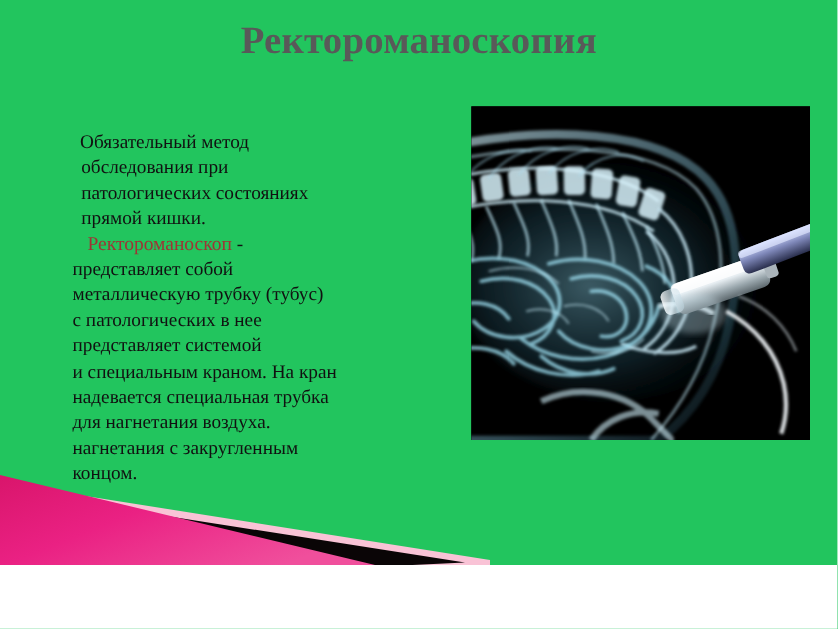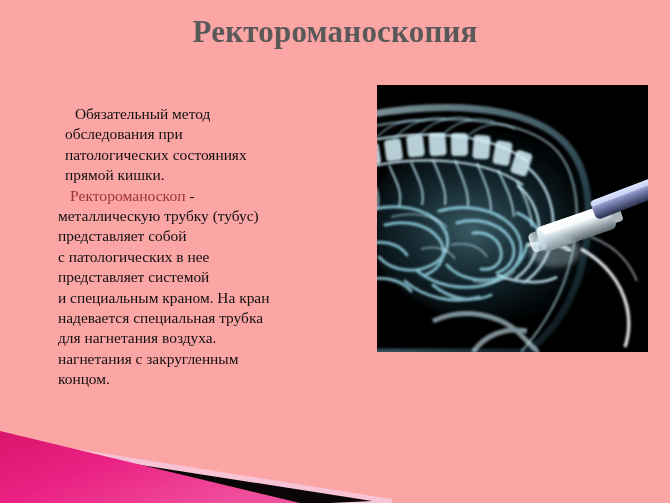--- a/index.html
+++ b/index.html
@@ -6,22 +6,22 @@
     margin: 0;
     padding: 0;
     background: #ffffff;
   }
   body {
     font-family: "Liberation Serif", "DejaVu Serif", serif;
   }
   .slide {
     position: relative;
     width: 670px;
-    height: 503px;
-    background: #fca5a5;
+    height: 452px;
+    background: #22c55e;
     overflow: hidden;
   }
 
   
   .title {
     position: absolute;
     left: 0;
     top: 14px;
     width: 670px;
     text-align: center;
@@ -47,21 +47,21 @@
   .para {
     margin: 0;
     padding: 0;
   }
   .para .ln {
     display: block;
     white-space: nowrap;
   }
   .para-1 .ln:first-child { margin-left: 0px; }
   .para-1 .ln { margin-left: 7px; }
-  .para-1 .ln:first-child { margin-left: 17px; }
+  .para-1 .ln:first-child { margin-left: 6px; }
 
   .term {
     color: #9d3535;
     font-size: 15.6px;
   }
   .term-line {
     display: block;
     margin-left: 12px;
     white-space: nowrap;
   }
@@ -100,22 +100,22 @@
 
     <div class="para para-1">
       <span class="ln">Обязательный метод</span>
       <span class="ln">обследования при</span>
       <span class="ln">патологических состояниях</span>
       <span class="ln">прямой кишки.</span>
     </div>
 
     <div class="para">
       <span class="term-line"><span class="term">Ректороманоскоп</span><span> -</span></span>
+      <span class="ln">представляет собой</span>
       <span class="ln">металлическую трубку (тубус)</span>
-      <span class="ln">представляет собой</span>
       <span class="ln">с патологических в нее</span>
       <span class="ln">представляет системой</span>
       <span class="ln">и специальным краном. На кран</span>
       <span class="ln">надевается специальная трубка</span>
       <span class="ln">для нагнетания воздуха.</span>
     </div>
 
     <div class="para">
       <span class="ln">нагнетания с закругленным</span>
       <span class="ln">концом.</span>

